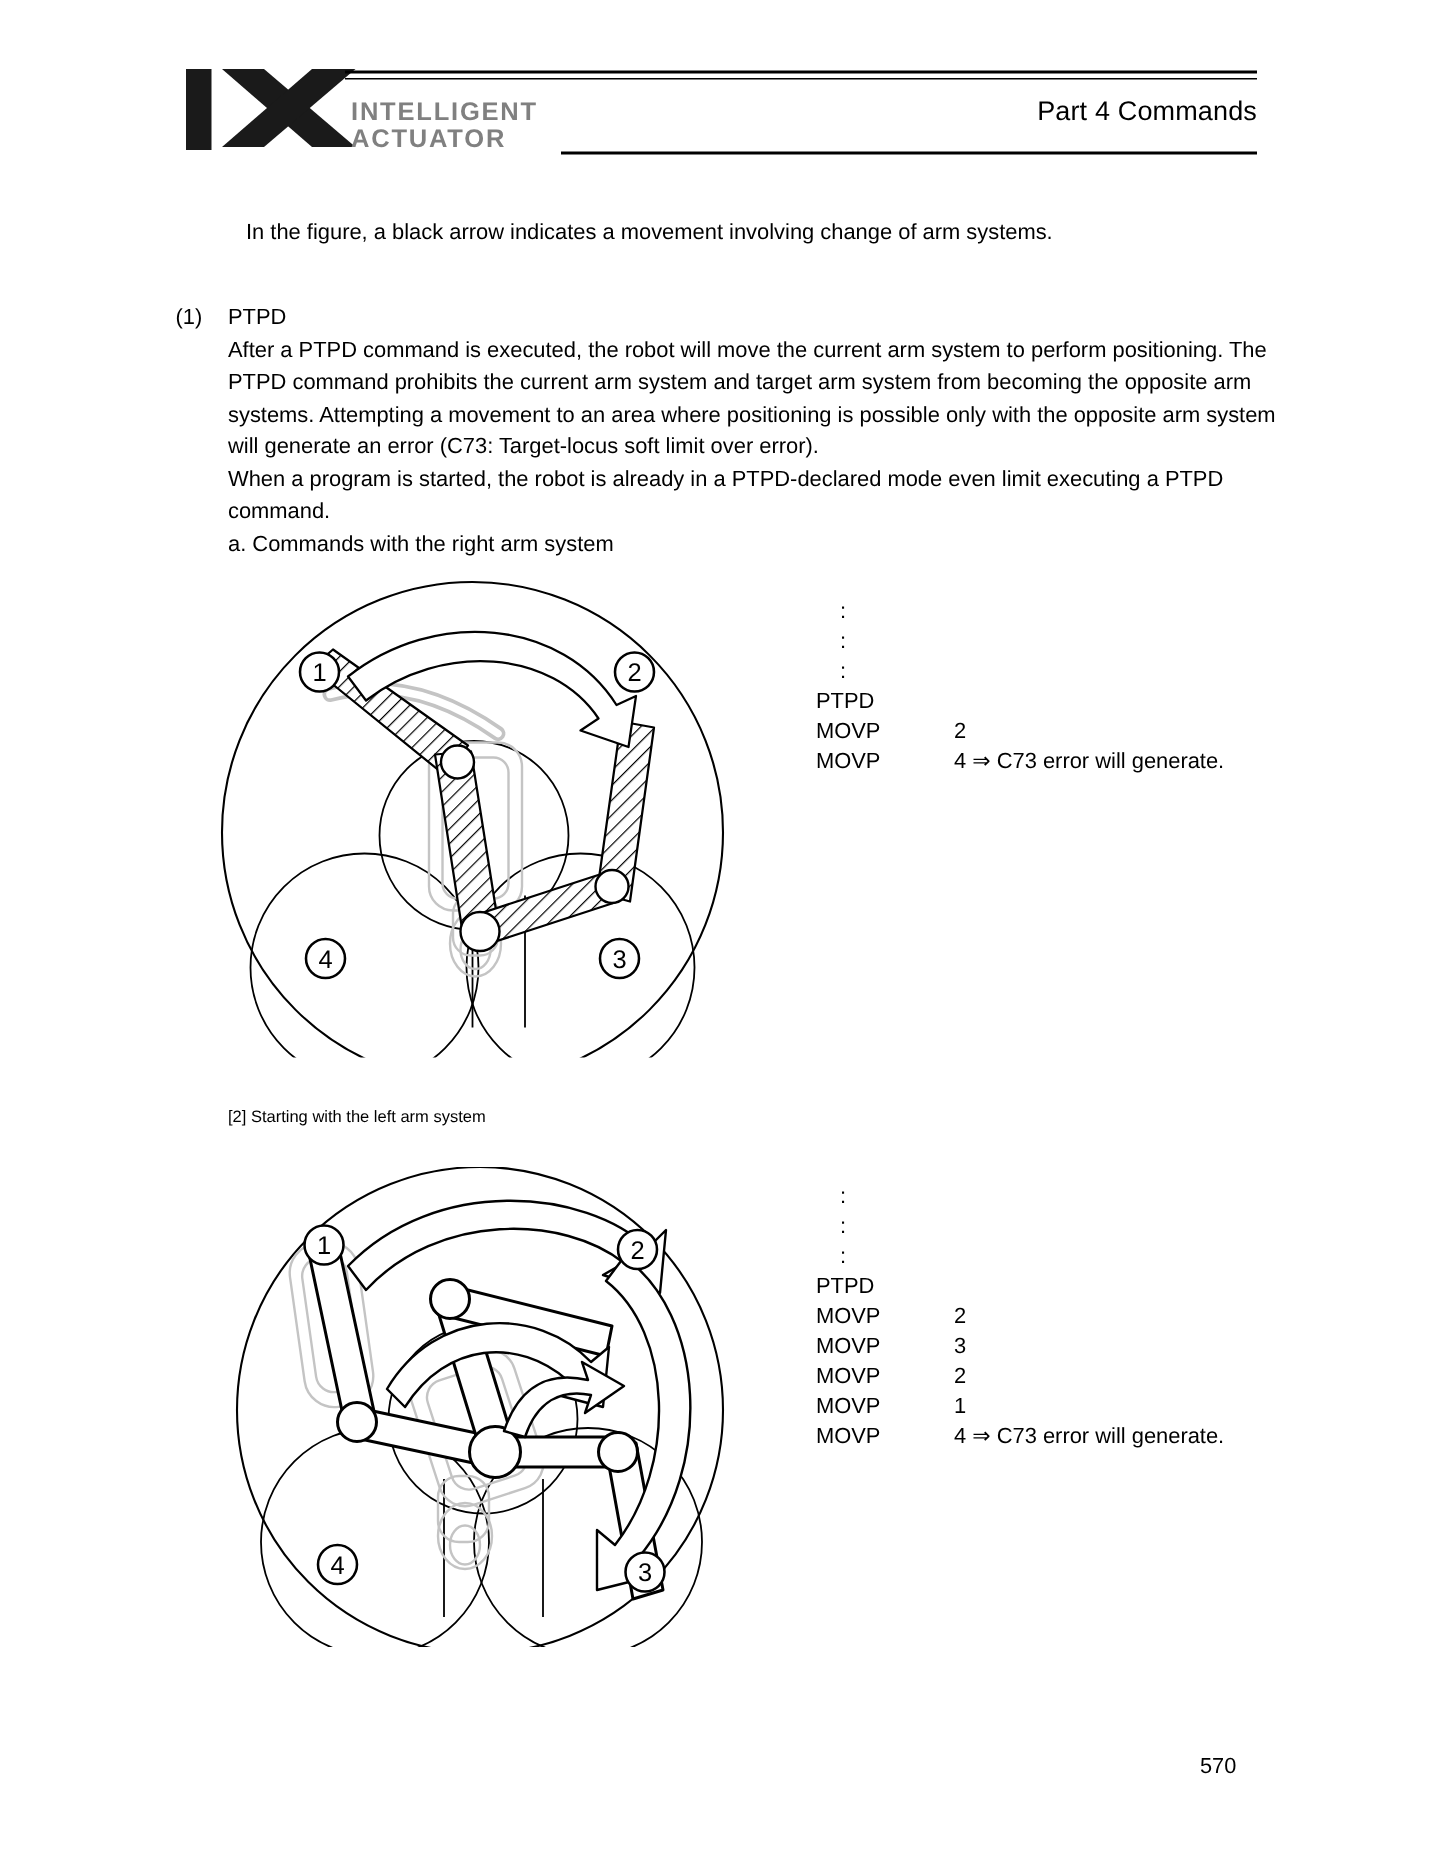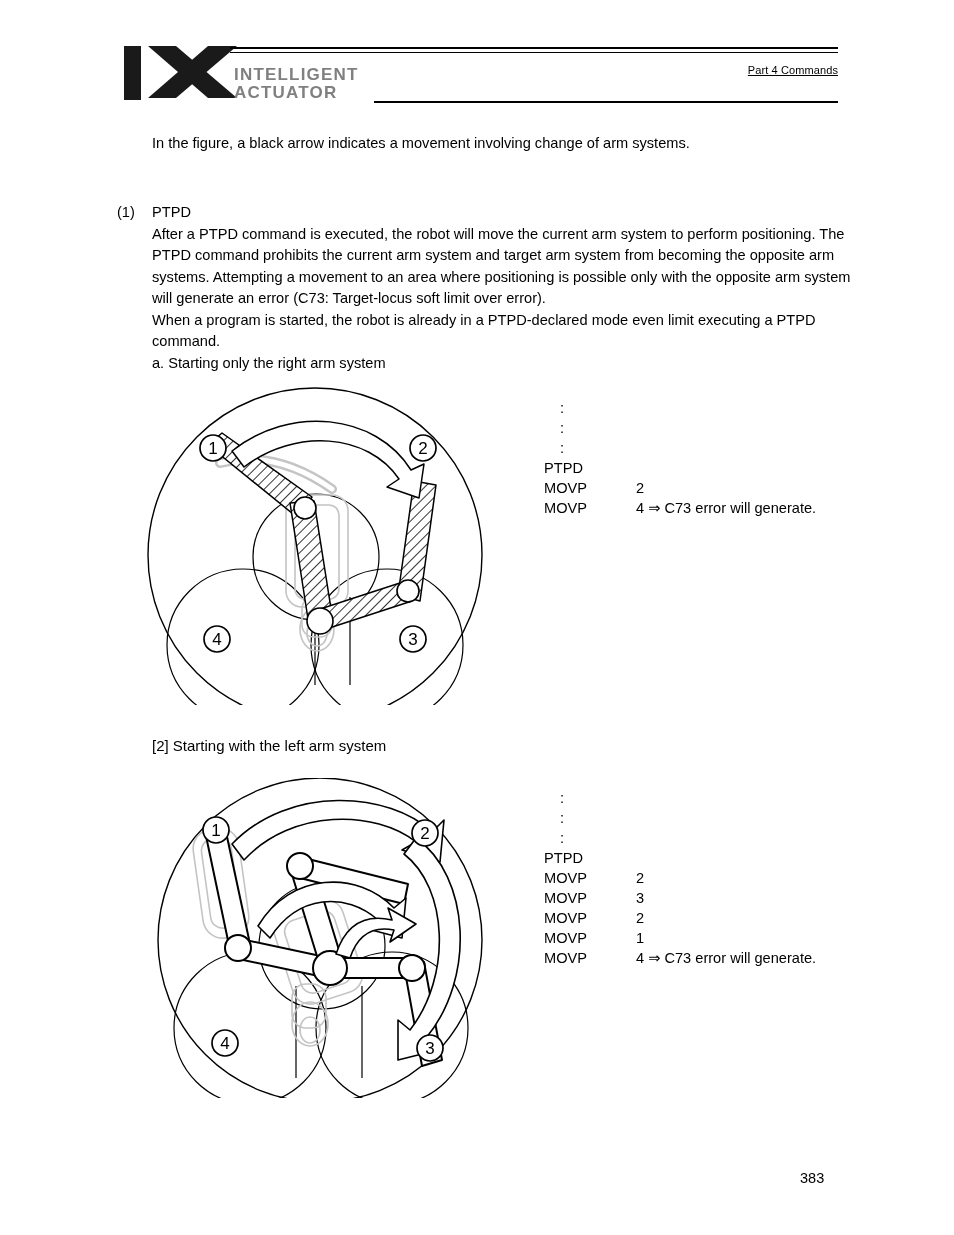--- a/index.html
+++ b/index.html
@@ -56,37 +56,36 @@
     left: 374px;
     top: 101px;
     width: 464px;
     height: 0;
     border-top: 2px solid #000;
   }
   .header-title {
     position: absolute;
     right: 116px;
     top: 64px;
-    font-size: 11px;
+    font-size: 18px;
     letter-spacing: 0.1px;
     white-space: nowrap;
-    text-decoration: underline;
   }
 
   
   .body-block {
     position: absolute;
     left: 152px;
     top: 133px;
     width: 706px;
     font-size: 14.6px;
     line-height: 21.5px;
   }
   .body-block p {
-    margin: 0;
+    margin: 12px;
     white-space: nowrap;
   }
 
   .section-num {
     position: absolute;
     left: 117px;
     top: 202px;
     font-size: 14.6px;
     line-height: 21.5px;
   }
@@ -98,21 +97,21 @@
     font-size: 14.6px;
     line-height: 21.5px;
   }
   .section-body p { margin: 0; }
   .section-body p.nw { white-space: nowrap; }
 
   .subhead-b {
     position: absolute;
     left: 152px;
     top: 735px;
-    font-size: 15px;
+    font-size: 11px;
     line-height: 21.5px;
     white-space: nowrap;
   }
 
   
   .listing {
     position: absolute;
     font-size: 14.6px;
     line-height: 20px;
   }
@@ -183,21 +182,21 @@
   <div class="body-block">
     <p>In the figure, a black arrow indicates a movement involving change of arm systems.</p>
   </div>
 
   <div class="section-num">(1)</div>
 
   <div class="section-body">
     <p class="nw">PTPD</p>
     <p>After a PTPD command is executed, the robot will move the current arm system to perform positioning. The PTPD command prohibits the current arm system and target arm system from becoming the opposite arm systems. Attempting a movement to an area where positioning is possible only with the opposite arm system will generate an error (C73: Target-locus soft limit over error).</p>
     <p>When a program is started, the robot is already in a PTPD-declared mode even limit executing a PTPD command.</p>
-    <p class="nw">a.  Starting only the right arm system</p>
+    <p class="nw">a.  Commands with the right arm system</p>
   </div>
 
   <div class="figure" id="figure-1">
     <svg width="370" height="320" viewBox="0 0 370 320">
       <defs>
         <pattern id="hatch" width="7" height="7" patternTransform="rotate(45)" patternUnits="userSpaceOnUse">
           <rect width="7" height="7" fill="#ffffff"></rect>
           <line x1="0" y1="0" x2="0" y2="7" stroke="#000000" stroke-width="1.6"></line>
         </pattern>
         <clipPath id="f1-clip">
@@ -422,15 +421,15 @@
     <div class="row">
       <span class="cmd">MOVP</span>
       <span class="arg">1</span>
     </div>
     <div class="row">
       <span class="cmd">MOVP</span>
       <span class="arg">4 ⇒ C73 error will generate.</span>
     </div>
   </div>
 
-  <div class="page-number">383</div>
+  <div class="page-number">570</div>
 
 </div>
 
 </body></html>

